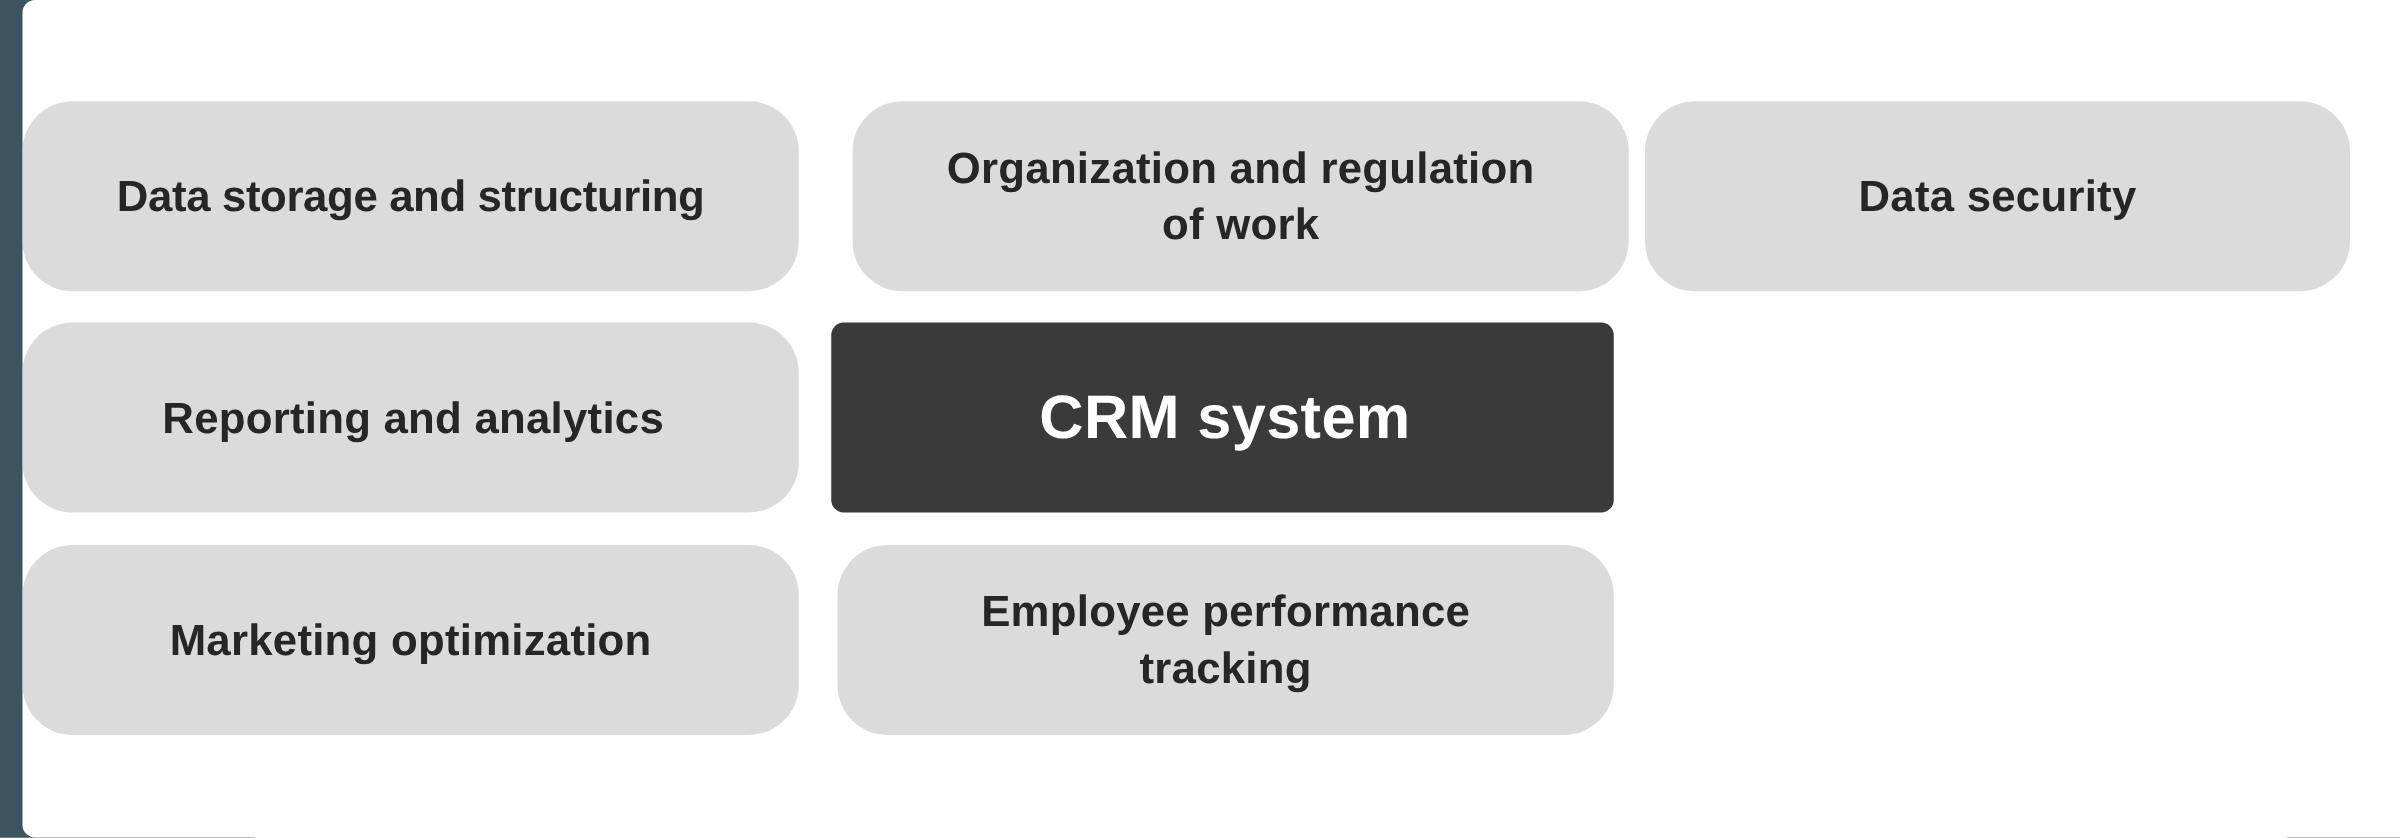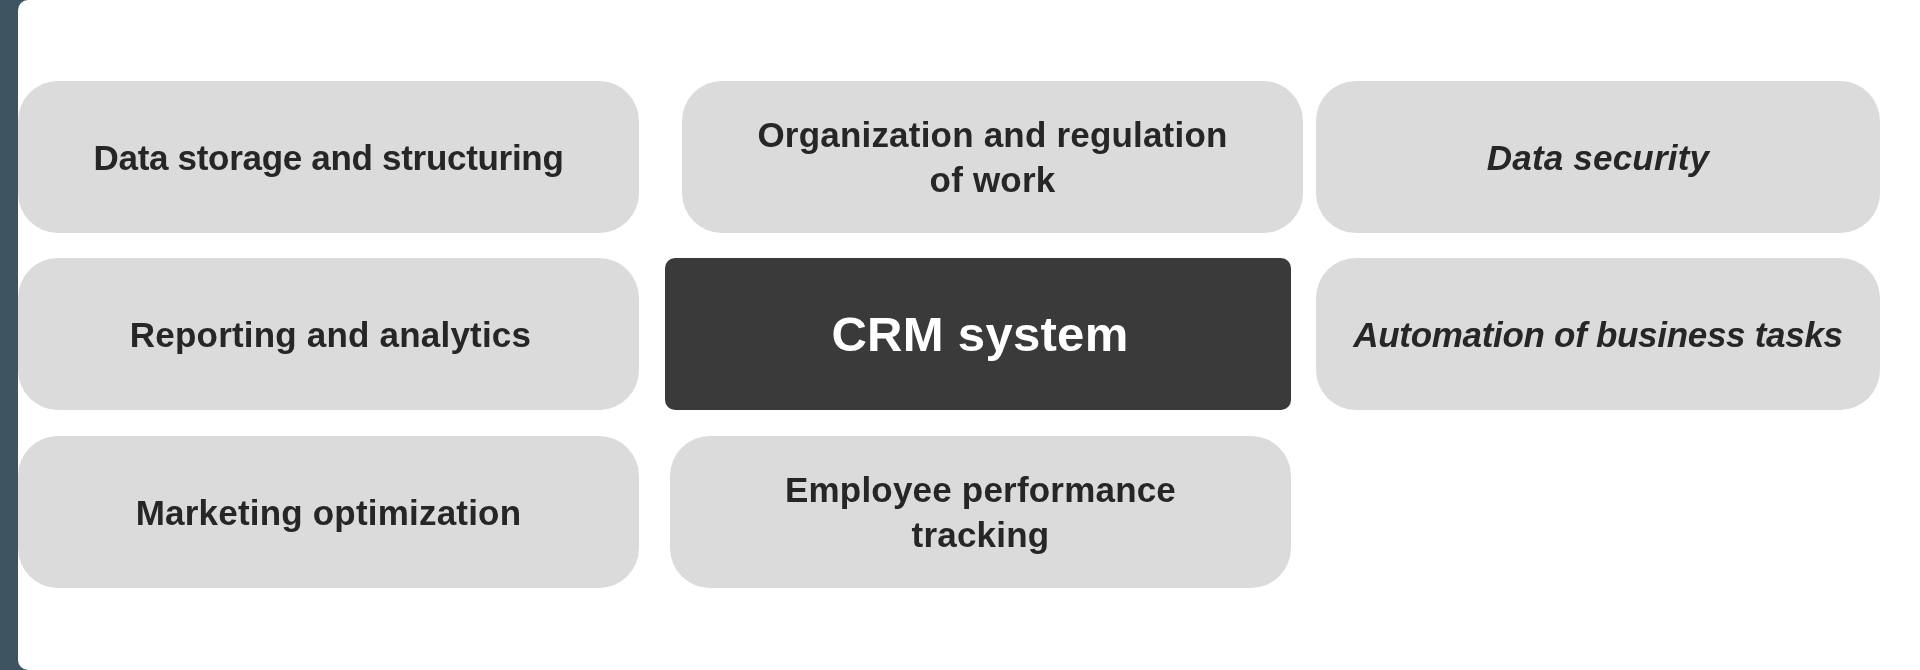--- a/index.html
+++ b/index.html
@@ -42,21 +42,21 @@
     font-size: 49px;
     line-height: 56px;
     border-radius: 10px;
     letter-spacing: 0.3px;
   }
   .tile span { display: block; }
 
   .c1 { left: 0px;    width: 621px; }
   .c2 { left: 652px;  width: 621px; }
   .c2w { left: 647px; width: 626px; }
-  .c3 { left: 1298px; width: 564px; font-style: italic; }
+  .c3 { left: 1298px; width: 564px; }
   .r1 { top: 81px;  height: 152px; }
   .r2 { top: 258px; height: 152px; padding-left: 24px; }
   .r3 { top: 436px; height: 152px; }
   .narrow { letter-spacing: -0.3px; }
 </style>
 </head>
 <body>
 
 <div class="canvas">
 
@@ -73,23 +73,20 @@
   </div>
 
   <div class="tile c1 r2">
     <span>Reporting and analytics</span>
   </div>
 
   <div class="tile center c2w r2">
     <span>CRM system</span>
   </div>
 
-  <div class="tile c3 r2 narrow" style="padding: 0 6px;">
-    <span>Automation of business tasks</span>
-  </div>
 
   <div class="tile c1 r3">
     <span>Marketing optimization</span>
   </div>
 
   <div class="tile c2 r3" style="padding: 0 91px; text-align: center;">
     <span>Employee performance tracking</span>
   </div>
 
 

